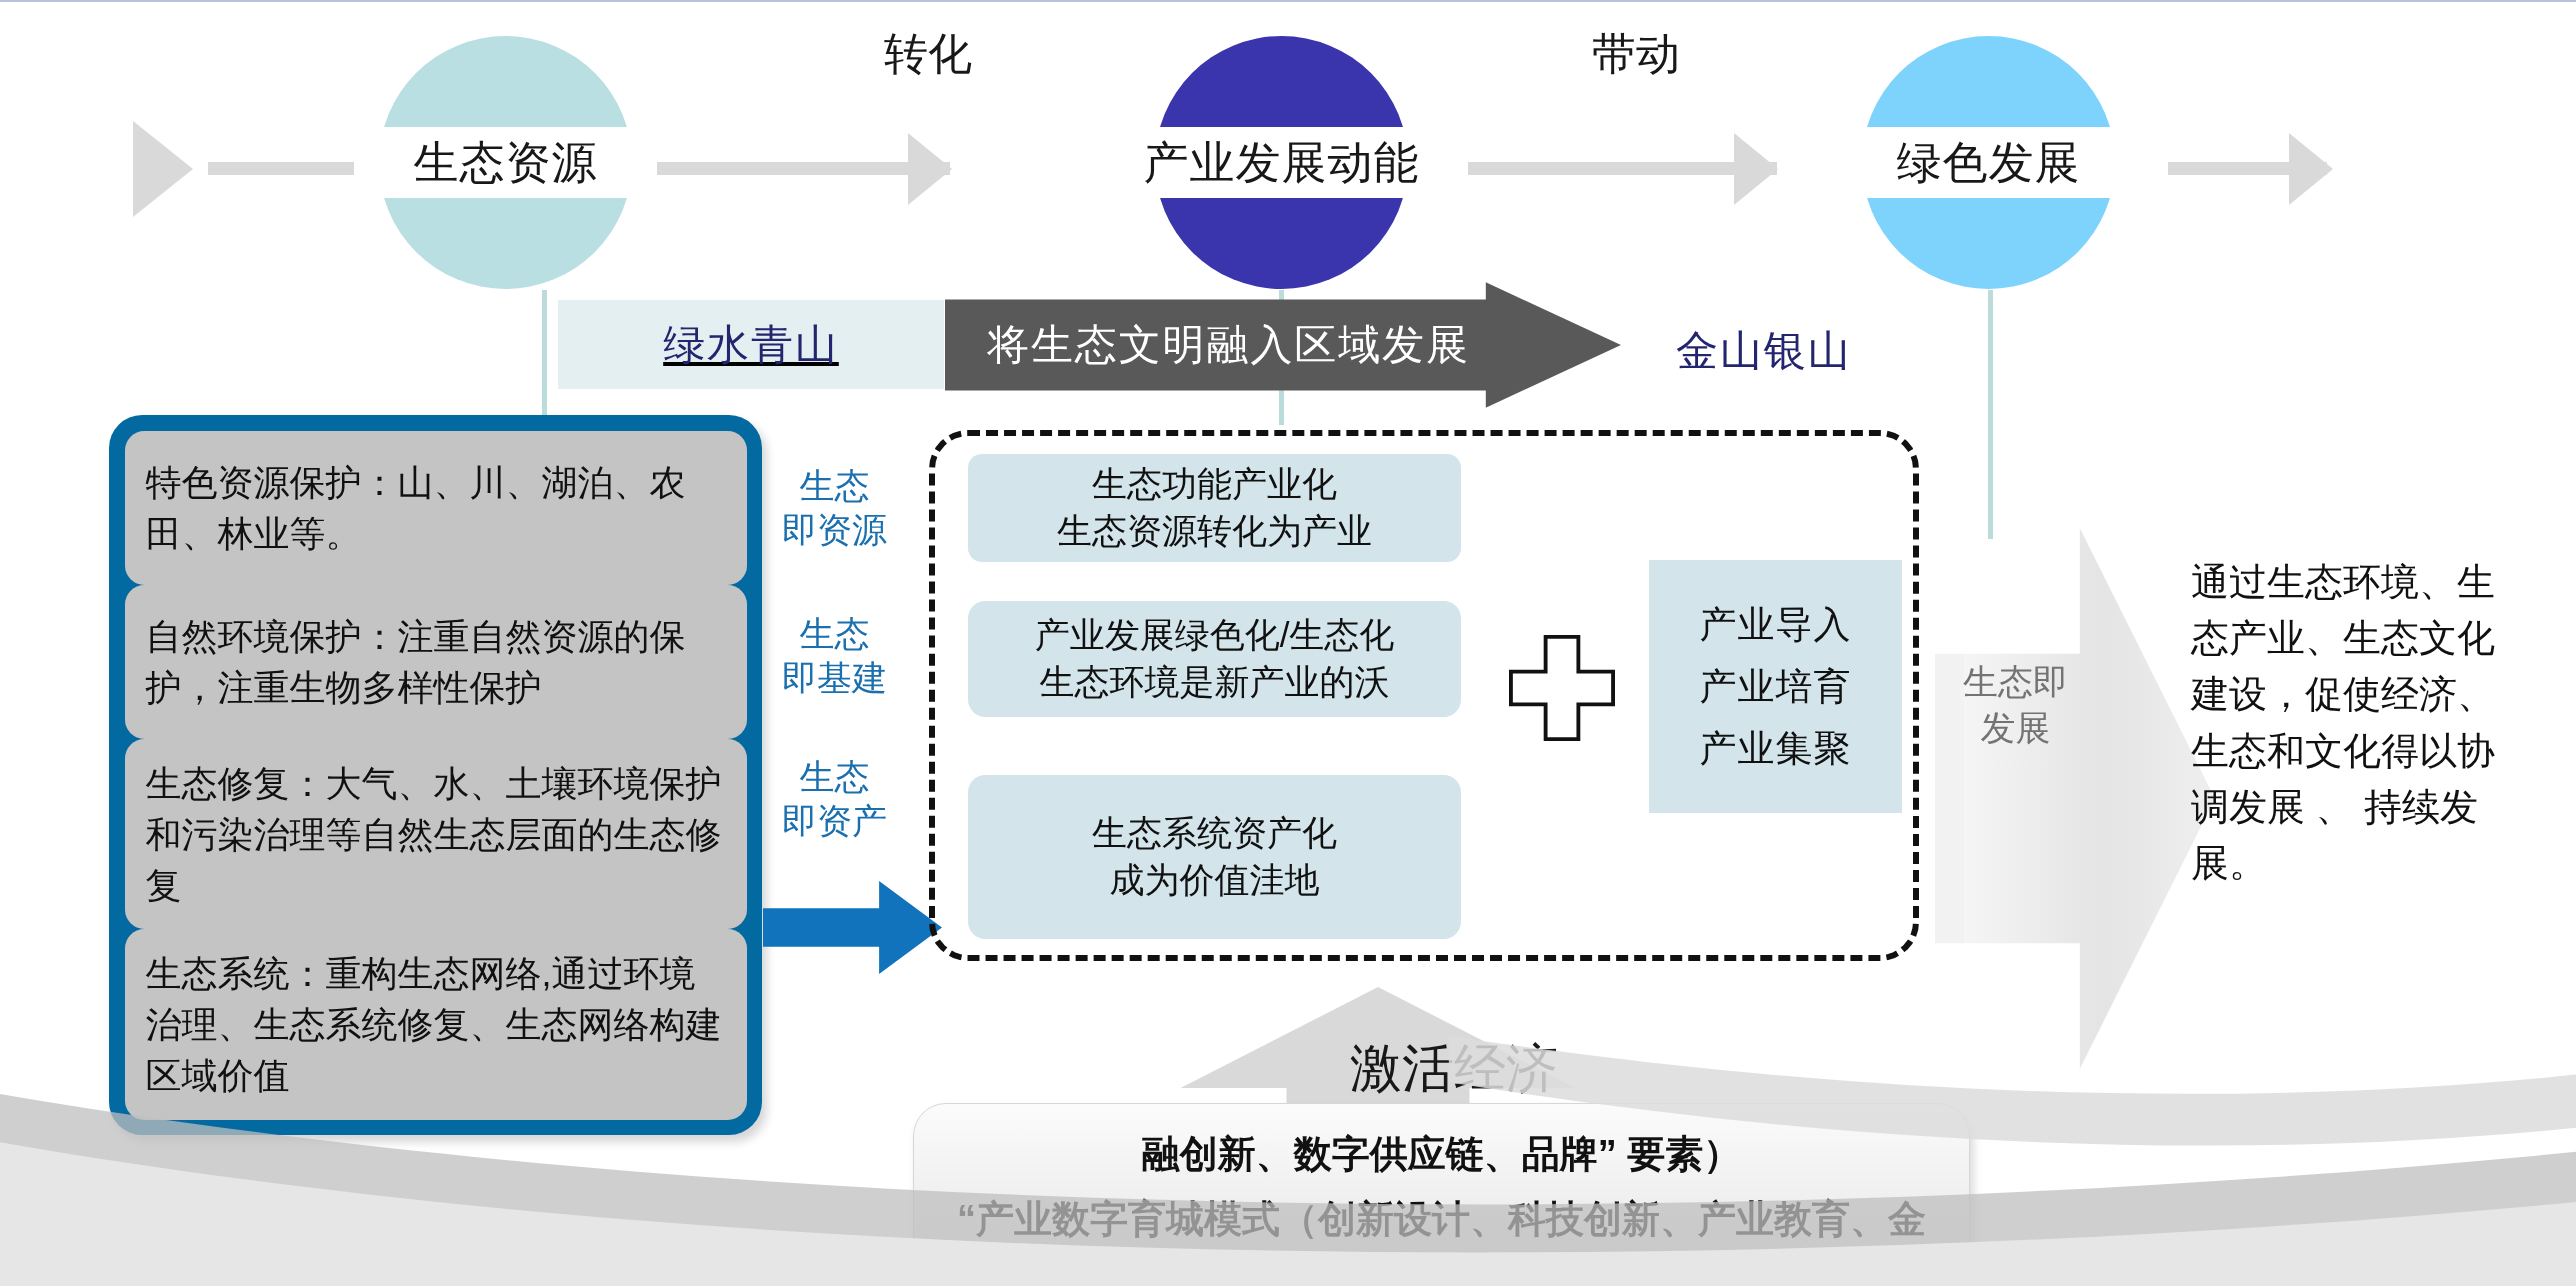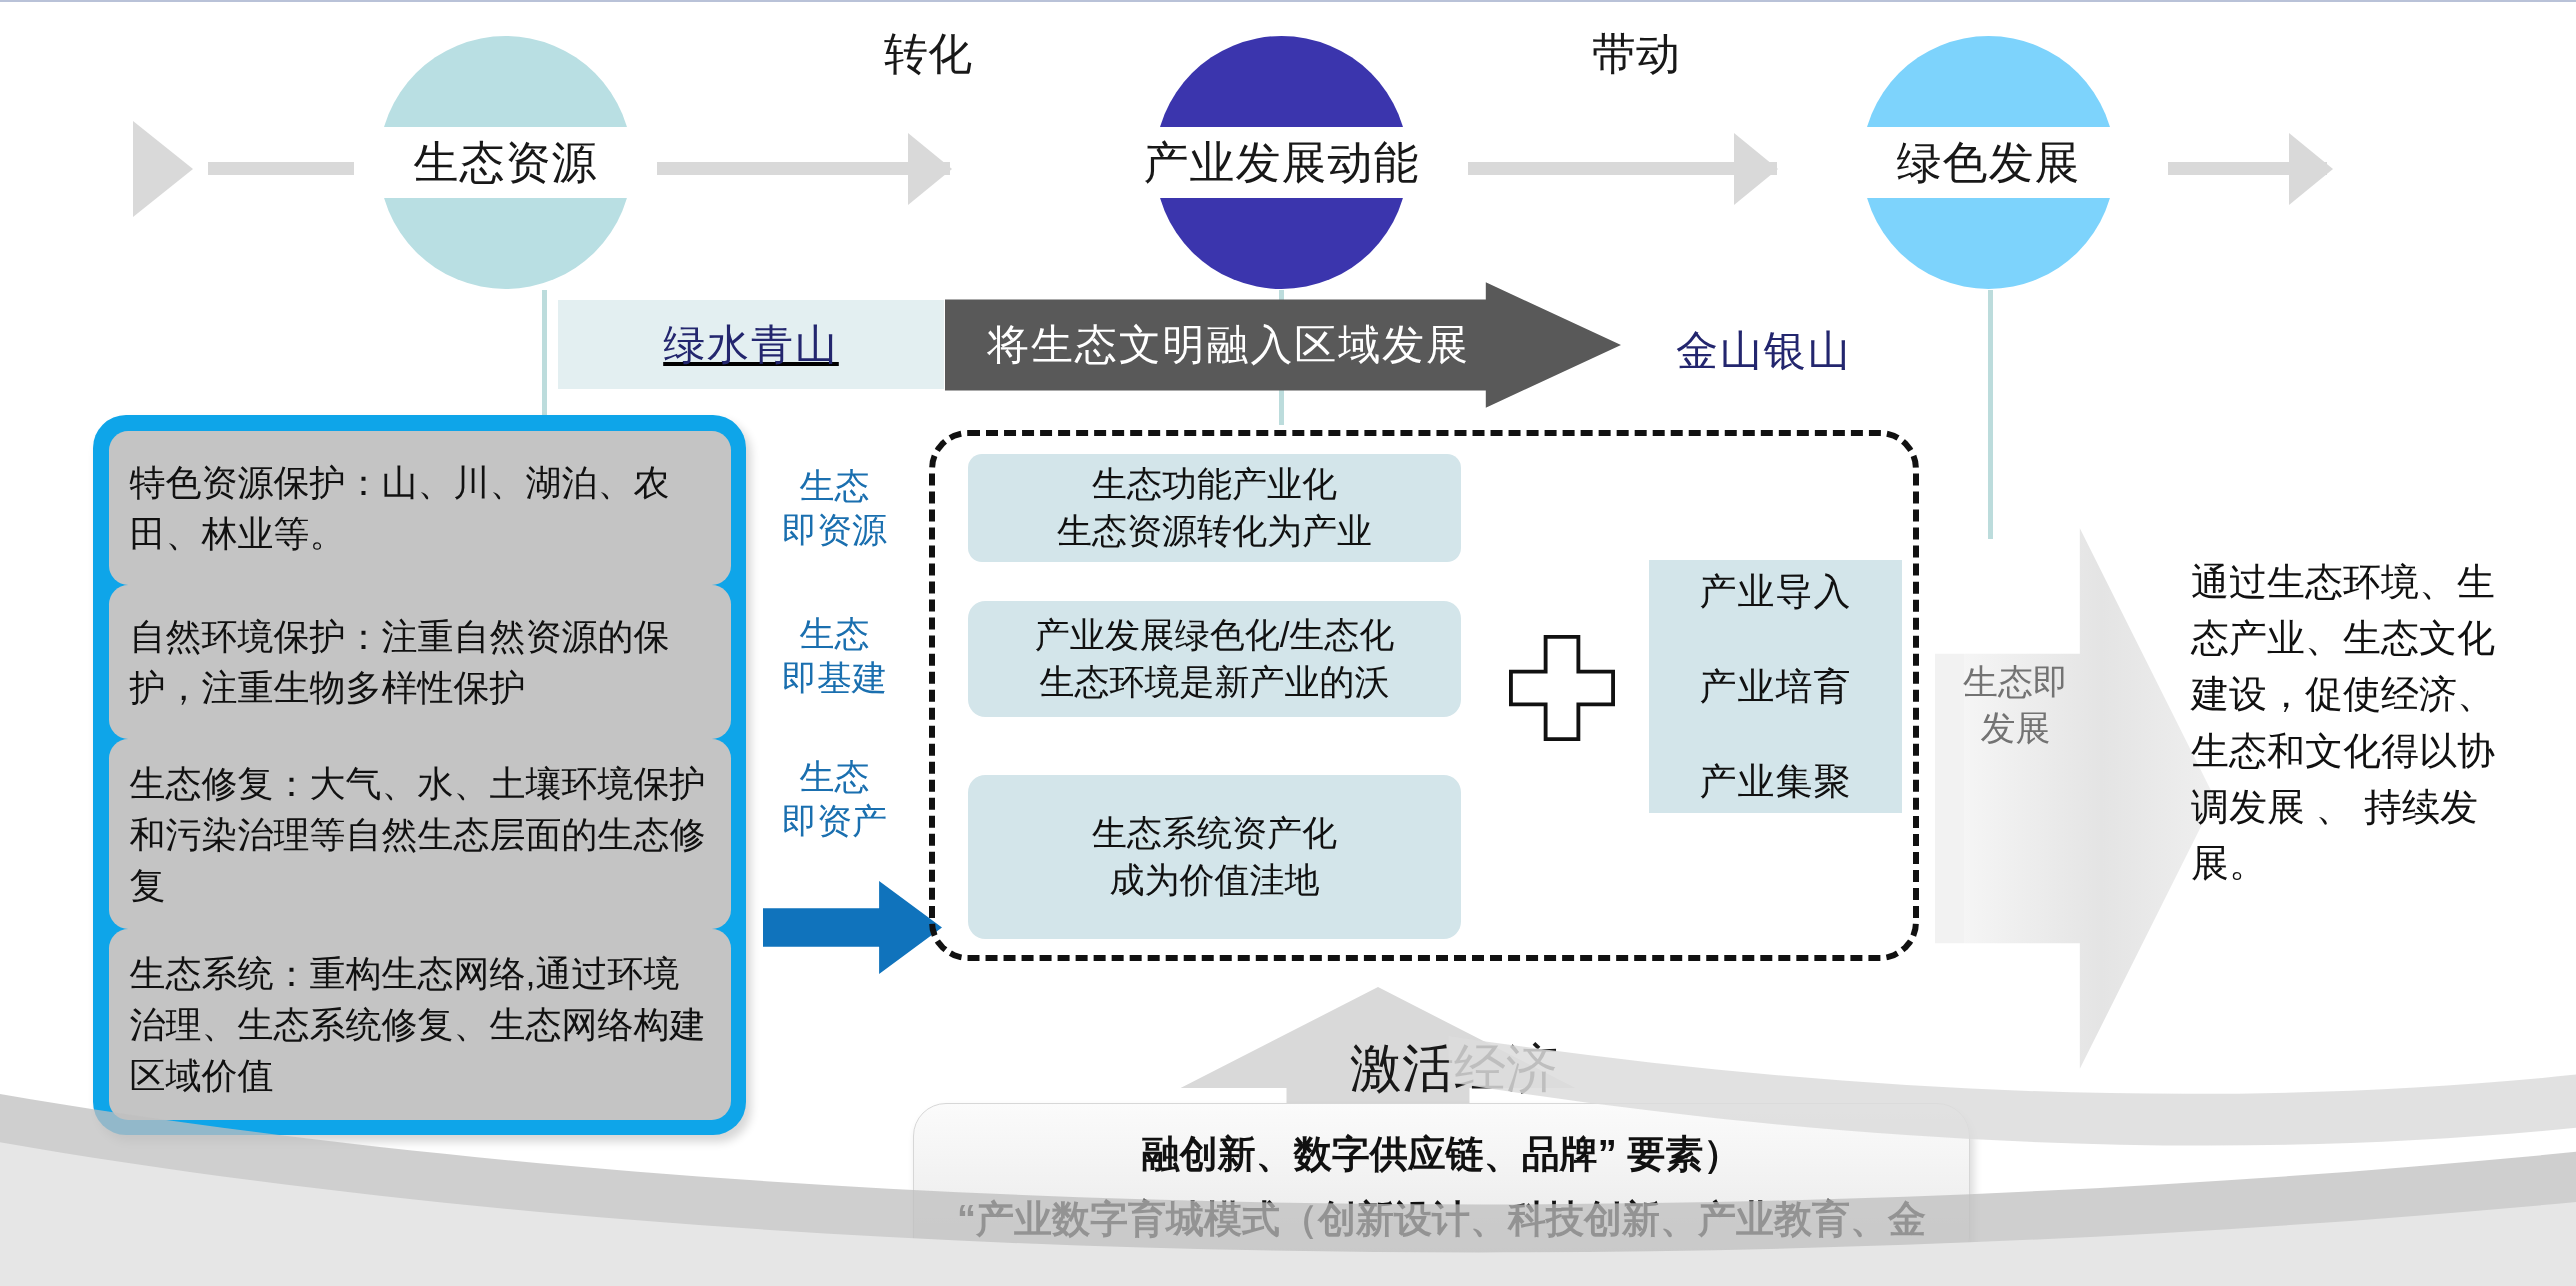--- a/index.html
+++ b/index.html
@@ -98,28 +98,29 @@
     letter-spacing: 1.9px;
     white-space: nowrap;
   }
 
   
   .vconn { position: absolute; width: 4.8px; background: #bcdcdc; }
 
   
   #left-panel {
     position: absolute;
-    background: #0ea5e9;
+    background: #0369a1;
     border-radius: 33px;
     box-shadow: 4.8px 6.8px 9.7px rgba(0,0,0,0.16);
     box-sizing: border-box;
     padding: 15.5px 15.5px;
     display: flex;
     flex-direction: column;
     justify-content: space-between;
+    margin-left: 16px;
   }
   .lp-item {
     background: #c4c4c4;
     border-radius: 19.3px;
     padding: 15.5px 21px;
     box-sizing: border-box;
     font-size: 36px;
     line-height: 1.42;
     color: #111111;
     display: flex;
@@ -152,21 +153,21 @@
     line-height: 1.26;
     color: #1a6faf;
     text-align: center;
     white-space: nowrap;
   }
   .plus-icon { position: absolute; }
   #industry-box {
     position: absolute;
     background: #d3e5ea;
     display: flex; flex-direction: column;
-    align-items: center; justify-content: space-between;
+    align-items: center; justify-content: center;
     box-sizing: border-box;
   }
   #industry-box div {
     font-size: 37px;
     color: #111111;
     line-height: 1.0;
     margin: 12.6px 0;
     letter-spacing: 1px;
   }
 

